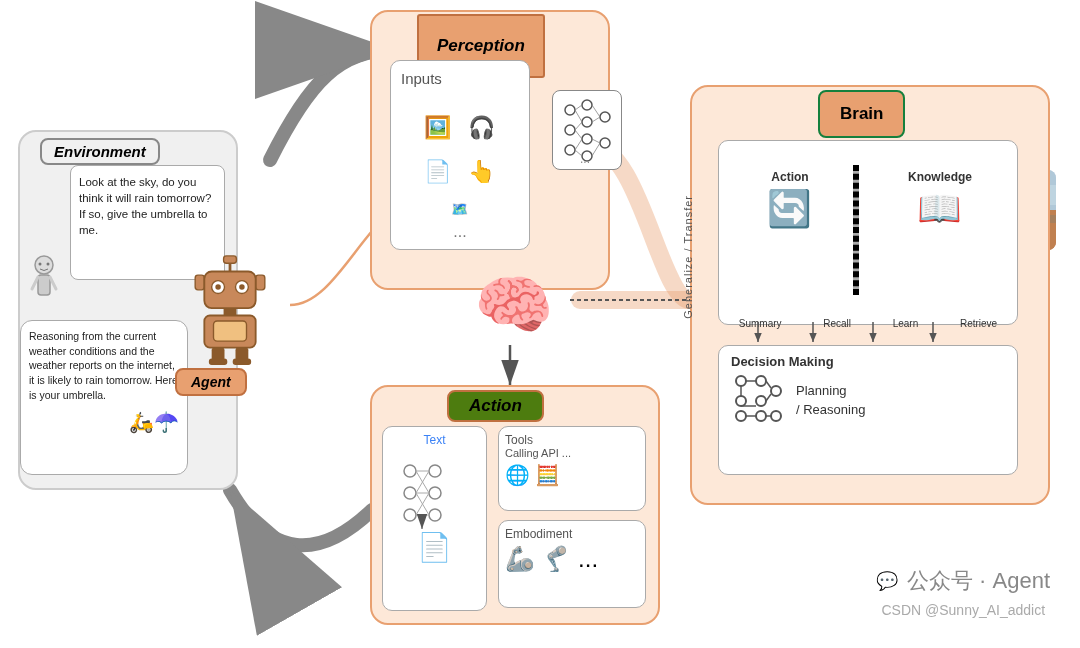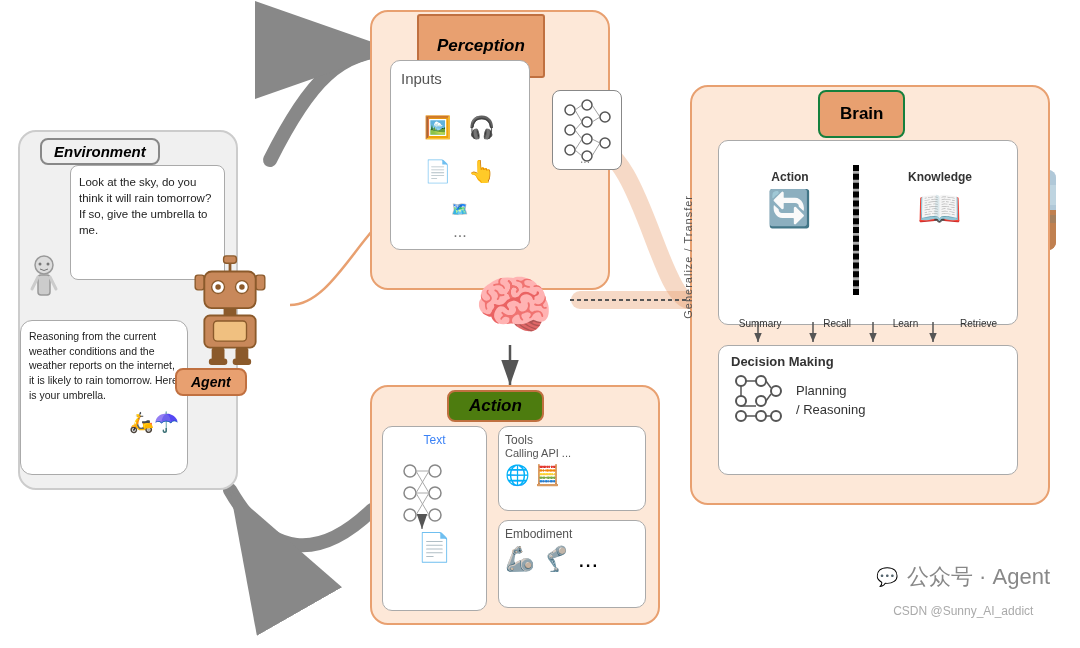--- a/index.html
+++ b/index.html
@@ -411,23 +411,23 @@
       color: #888;
     }
     .watermark-top {
       font-size: 22px;
       display: flex;
       align-items: center;
       gap: 8px;
       justify-content: center;
     }
     .watermark-bottom {
-      font-size: 12px;
+      font-size: 14px;
       color: #aaa;
-      margin-top: 12px;
+      margin-top: 6px;
     }
 
     
     .dots {
       font-size: 16px;
       color: #777;
       text-align: center;
     }
   </style>
 </head>

